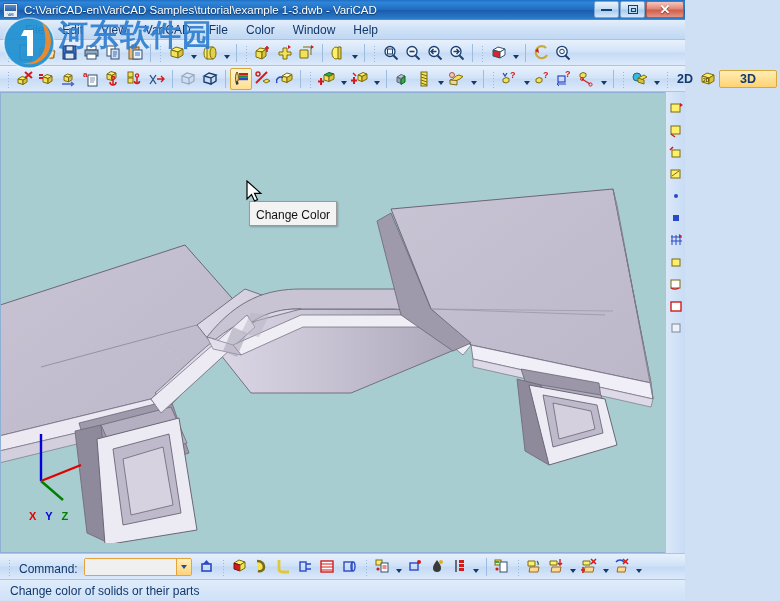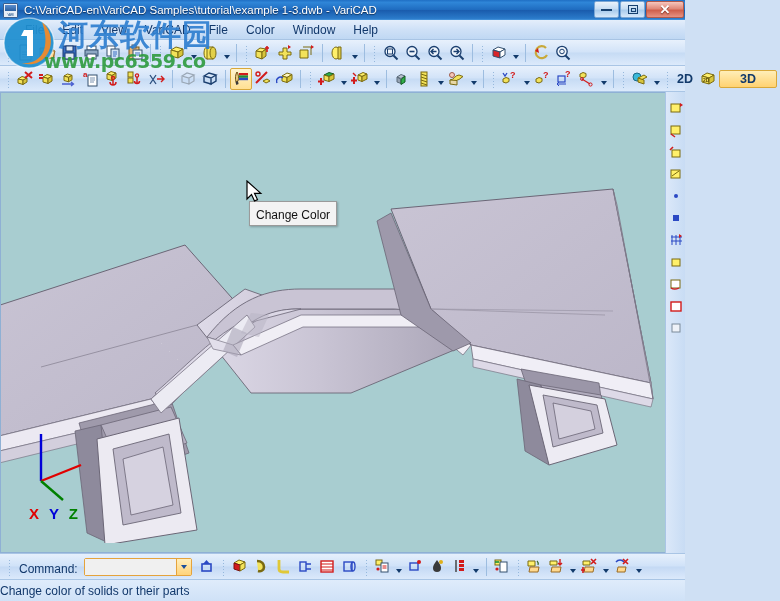--- a/index.html
+++ b/index.html
@@ -69,21 +69,21 @@
   
   .canvaswrap { flex:1 1 auto; position:relative; display:flex; min-height:0; }
   .canvas { flex:1 1 auto; position:relative; background:#a8cdd0; overflow:hidden;
      border:1px solid #8fb0d4; border-right:0;}
   .rtoolbar { width:20px; flex:0 0 20px; background:linear-gradient(to right,#dbe8f9,#c8dcf4);
      border-left:1px solid #a9c5e5; position:relative; padding-top:6px; overflow:hidden;}
   .rt-btn { width:18px; height:20px; margin:0 1px 2px 1px; display:flex; align-items:center; justify-content:center;}
 
   
   .axis { position:absolute; left:18px; bottom:48px; width:70px; height:80px; }
-  .axislabels { position:absolute; left:28px; bottom:30px; font-size:15px; font-weight:bold; letter-spacing:3px;}
+  .axislabels { position:absolute; left:28px; bottom:30px; font-size:11px; font-weight:bold; letter-spacing:3px;}
   .axislabels .x{color:#e00000;} .axislabels .y{color:#0000d8;} .axislabels .z{color:#008000;}
 
   
   .tooltip { position:absolute; left:249px; top:109px; background:#f3f3f3; border:1px solid #9a9a9a;
      padding:6px 6px 3px 6px; font-size:12px; color:#111; box-shadow:1px 1px 2px rgba(0,0,0,.25);
      white-space:nowrap; z-index:40;}
   .cursor { position:absolute; left:245px; top:88px; z-index:41;}
 
   
   .cmdbar { height:26px; flex:0 0 26px; display:flex; align-items:center; padding-left:4px;
@@ -91,21 +91,21 @@
      border-top:1px solid #a9c5e5; }
   .cmdlabel { font-size:12px; color:#12386b; margin:5px 6px 0 4px; white-space:nowrap;}
   .cmdcombo { width:108px; height:18px; display:flex; border:1px solid #e5a33c; border-radius:2px;
      background:#f0f0f0; align-items:stretch;}
   .cmdinput { flex:1 1 auto; border:0; outline:0; background:#f0f0f0; font-size:11px; padding-left:3px;
      font-family:"Liberation Sans",sans-serif; color:#222; min-width:0;}
   .cmddrop { width:15px; flex:0 0 15px; background:linear-gradient(to bottom,#ffeebb,#ffd37a);
      border-left:1px solid #e5a33c; display:flex; align-items:center; justify-content:center;}
   .cmddrop i{width:0;height:0;border-left:3.5px solid transparent;border-right:3.5px solid transparent;
      border-top:4px solid #1b4f9c;}
-  .statusbar { height:22px; flex:0 0 22px; display:flex; align-items:center; 
+  .statusbar { height:22px; flex:0 0 22px; display:flex; align-items:center; padding-left:10px;
      background: linear-gradient(to bottom,#dfecfb 0%,#cfe1f7 100%); border-top:1px solid #a9c5e5;
      color:#12386b; font-size:12px;}
 
   
   .wm { position:absolute; left:0; top:14px; width:330px; height:60px; z-index:30; pointer-events:none;}
   .wm-logo { position:absolute; left:2px; top:2px; width:54px; height:54px; }
   .wm-cn { position:absolute; left:58px; top:1px; font-size:30px; font-weight:bold; color:#2f7fd0;
      font-family:"DejaVu Sans",sans-serif; letter-spacing:1px; opacity:.92;}
   .wm-url { position:absolute; left:44px; top:36px; font-size:19px; font-weight:bold; color:#2e9b3e;
      font-family:"DejaVu Sans",sans-serif; letter-spacing:-0.5px; opacity:.9;}
@@ -836,16 +836,15 @@
   </div>
 
   <div class="wm">
     <svg class="wm-logo" viewBox="0 0 54 54">
       <circle cx="27" cy="27" r="25" fill="#1f8fd0" opacity="0.93"></circle>
       <path d="M40 6c10 8 12 24 4 34-6 8-16 10-24 7 10 1 19-4 22-13 3-9 1-20-2-28z" fill="#f08a2a" opacity="0.95"></path>
       <path d="M22 14h9v26h-6V20h-6z" fill="#ffffff"></path>
       <circle cx="27" cy="27" r="25" fill="none" stroke="#ffffff" stroke-width="1.5" opacity="0.5"></circle>
     </svg>
     <div class="wm-cn">河东软件园</div>
-    <div class="wm-url">www.pc6359.co</div>
   </div>
 
 </div>
 
 </body></html>

